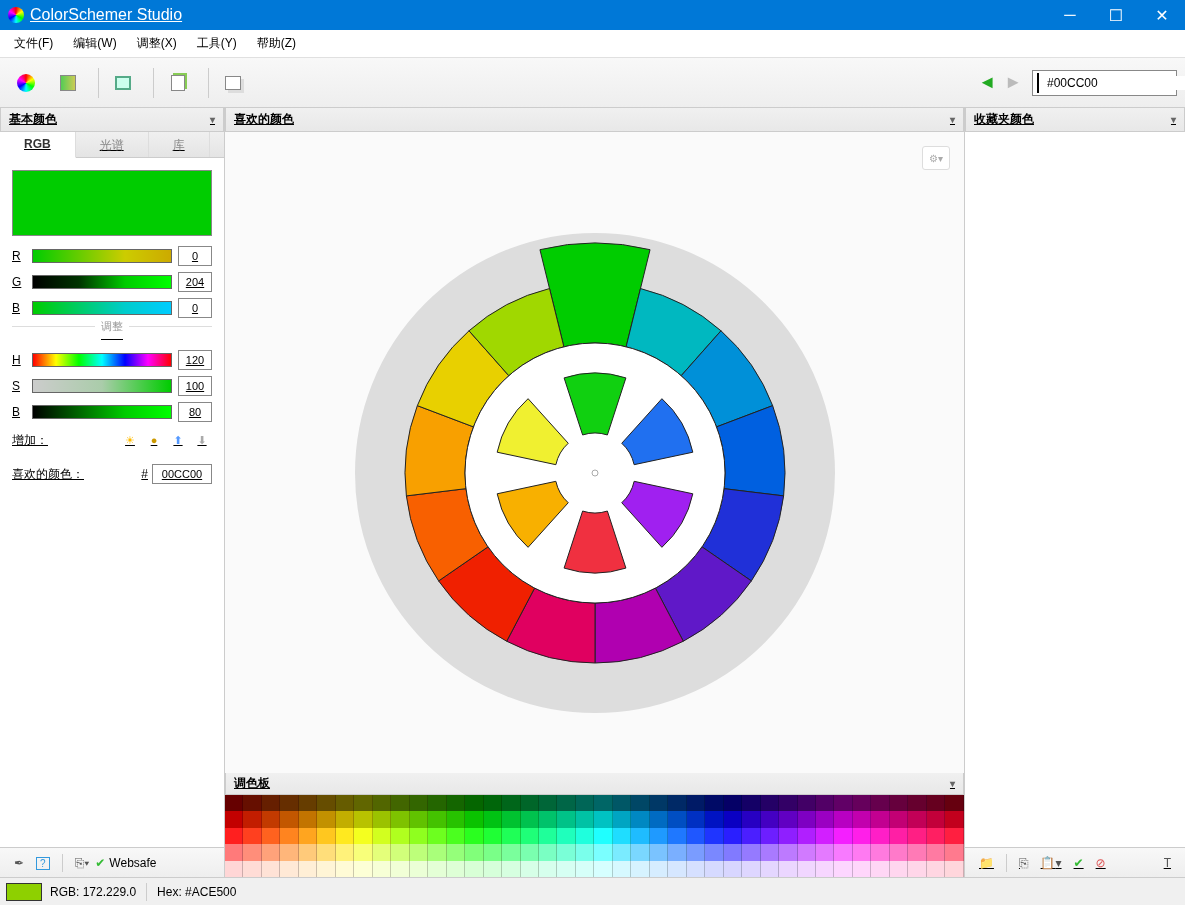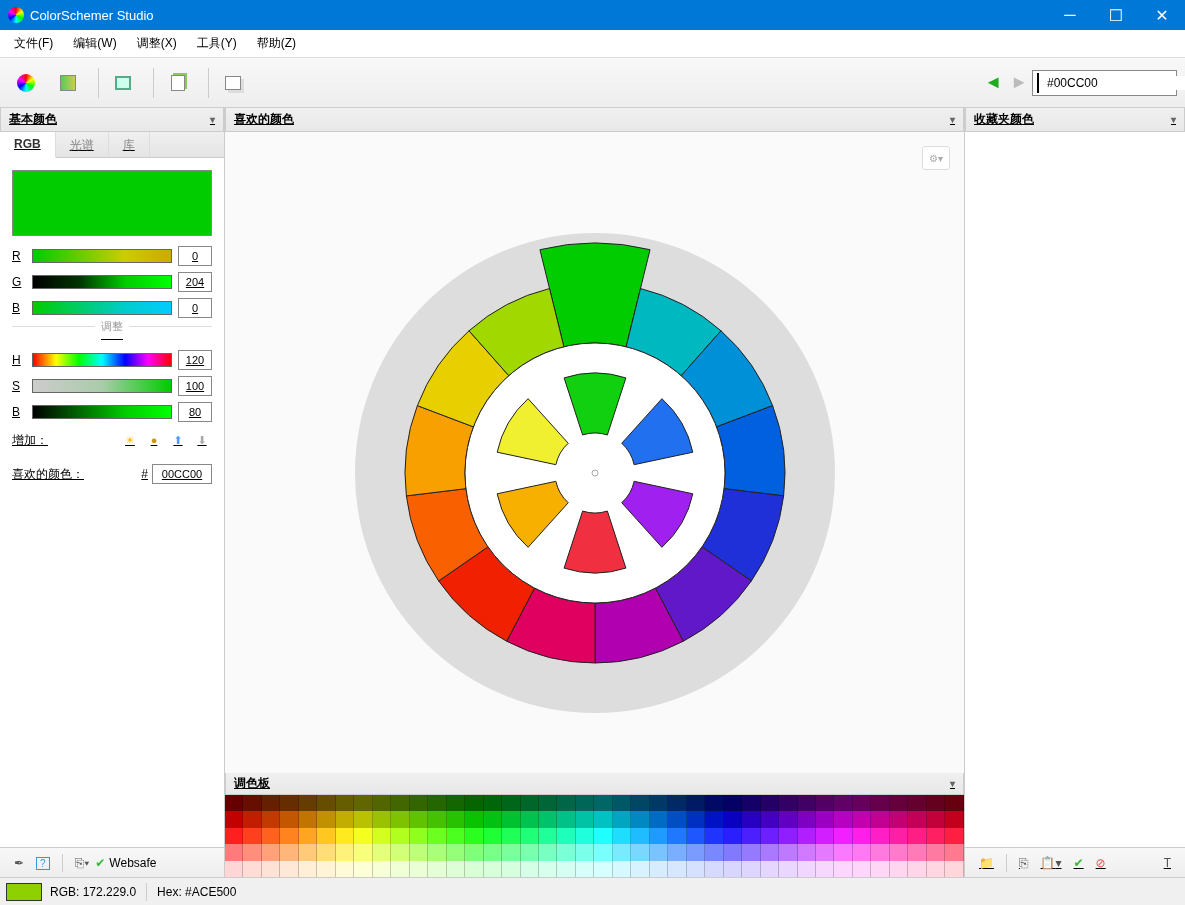--- a/index.html
+++ b/index.html
@@ -1,42 +1,42 @@
 <!DOCTYPE html>
 <html><head>
 <meta charset="utf-8">
 <style>
 * { box-sizing: border-box; margin: 0; padding: 0; font-family: "Microsoft YaHei", sans-serif; }
 body { width: 1185px; height: 905px; background: #fff; overflow: hidden; }
 
 .titlebar { height: 30px; background: #0078d7; color: #fff; display: flex; align-items: center; padding-left: 8px; }
 .titlebar .icon { width: 16px; height: 16px; border-radius: 50%; background: conic-gradient(red,yellow,lime,cyan,blue,magenta,red); margin-right: 6px; }
-.titlebar .title { font-size: 13px; flex: 1; }
+.titlebar .title { font-size: 16px; flex: 1; text-decoration: underline; }
 .titlebar .btns { display: flex; }
 .titlebar .btn { width: 46px; height: 30px; display: flex; align-items: center; justify-content: center; color: #fff; }
 
 .menubar { height: 28px; background: #fff; border-bottom: 1px solid #e0e0e0; display: flex; align-items: center; padding: 0 4px; font-size: 12px; }
 .menubar .item { padding: 4px 10px; cursor: default; }
 
 .toolbar { height: 50px; background: linear-gradient(#f8f8f8,#eee); border-bottom: 1px solid #ccc; display: flex; align-items: center; padding: 0 8px; }
 .toolbar .tbtn { width: 36px; height: 36px; border: 1px solid transparent; border-radius: 3px; display: flex; align-items: center; justify-content: center; margin-right: 6px; }
 .toolbar .sep { width: 1px; height: 30px; background: #ccc; margin: 0 6px; }
 .toolbar .spacer { flex: 1; }
 .toolbar .navarrow { font-size: 18px; padding: 0 4px; }
-.toolbar .colorfield { display: flex; align-items: center; border: 1px solid #888; background: #fff; height: 26px; width: 145px; }
+.toolbar .colorfield { display: flex; align-items: center; border: 1px solid #888; background: #fff; height: 26px; width: 145px; margin-left: 6px; }
 .toolbar .swatch { width: 20px; height: 20px; border: 1px solid #000; margin: 0 4px; }
 .toolbar .colorfield input { border: none; flex: 1; font-size: 12px; padding: 0 4px; outline: none; }
 .panelhdr { background: linear-gradient(#f0f0f0,#e8e8e8); border: 1px solid #ccc; border-top: none; font-size: 12px; font-weight: bold; padding: 3px 8px; display: flex; align-items: center; justify-content: space-between; }
 .panelhdr .arrow { color: #666; font-size: 10px; }
 
 .content { display: flex; height: calc(100% - 30px - 28px - 50px - 28px); text-decoration: underline; }
 
 .leftpanel { width: 225px; border-right: 1px solid #ccc; display: flex; flex-direction: column; }
 .leftpanel .tabs { height: 26px; display: flex; background: linear-gradient(#f0f0f0,#e4e4e4); border-bottom: 1px solid #ccc; font-size: 12px; }
-.leftpanel .tab { padding: 5px 14px; color: #888; border-right: 1px solid #ddd; }
+.leftpanel .tab { padding: 5px 24px; color: #888; border-right: 1px solid #ddd; }
 .leftpanel .tab.active { background: #fff; color: #333; font-weight: bold; border-bottom: 1px solid #fff; margin-bottom: -1px; }
 .leftpanel .body { padding: 12px; font-size: 11px; }
 .colorpreview { width: 200px; height: 66px; border: 1px solid #888; background: #00cc00; margin-bottom: 10px; }
 .sliderrow { display: flex; align-items: center; margin-bottom: 6px; }
 .sliderrow .lbl { width: 14px; font-size: 12px; }
 .sliderrow .track { flex: 1; height: 14px; border: 1px solid #666; margin: 0 6px; position: relative; }
 .sliderrow input { width: 34px; height: 20px; border: 1px solid #888; text-align: center; font-size: 11px; }
 .divider { border-top: 1px solid #ddd; margin: 8px 0; position: relative; text-align: center; }
 .divider span { background: #fff; padding: 0 6px; color: #999; font-size: 11px; position: relative; top: -8px; }
 .addrow { display: flex; align-items: center; margin-top: 8px; }

